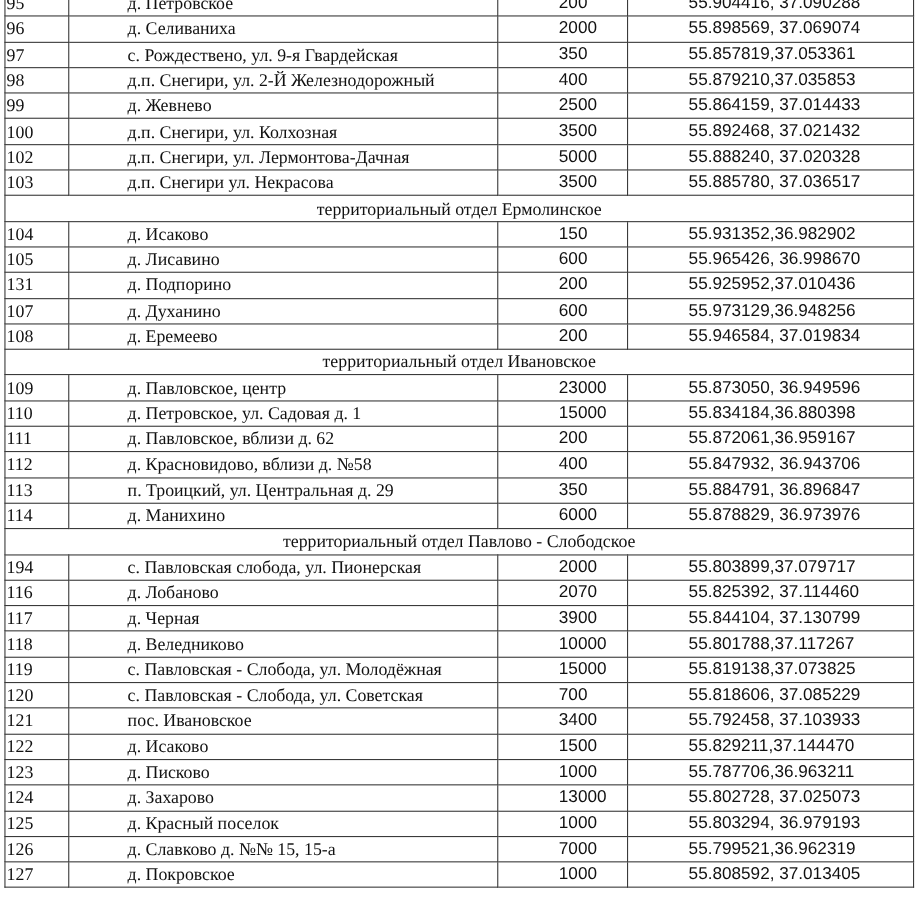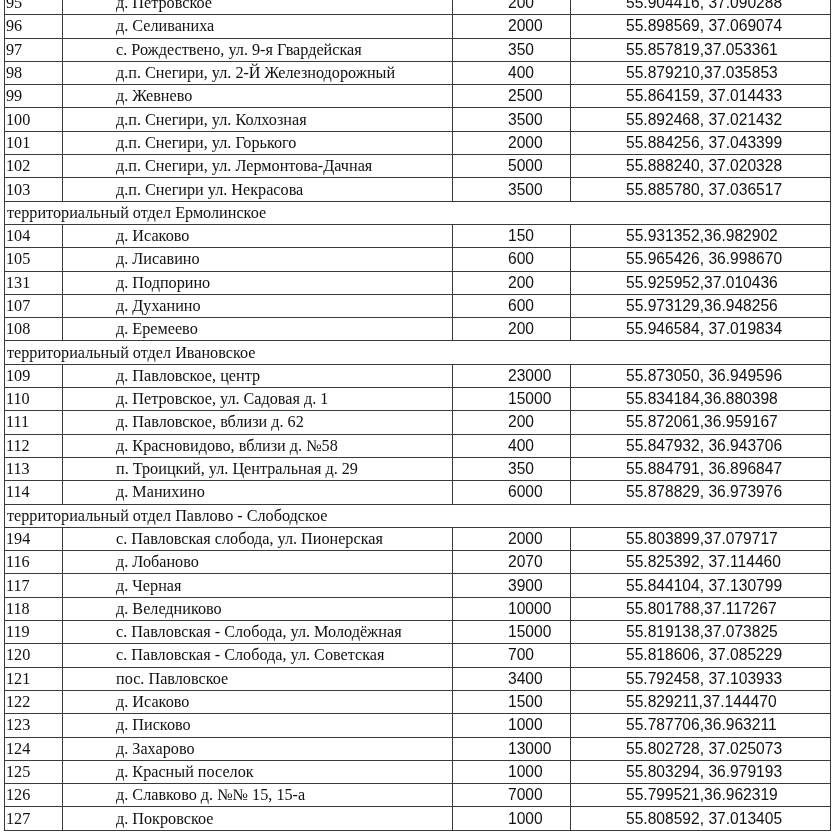--- a/index.html
+++ b/index.html
@@ -39,21 +39,21 @@
   col.c-num { width: 58px; }
   col.c-name { width: 390px; }
   col.c-area { width: 118px; }
   col.c-coord { width: 260px; }
   td.num { padding-left: 1px; }
   td.name { padding-left: 53px; }
   td.area { padding-left: 55px; }
   td.coord { padding-left: 55px; font-family: "Liberation Sans", "DejaVu Sans", sans-serif; font-size: 15.6px; }
   td.area { font-family: "Liberation Sans", "DejaVu Sans", sans-serif; font-size: 15.6px; }
   tr.section td {
-    text-align: left;
+    text-align: center;
   }
 </style>
 </head>
 <body>
 
 <div class="doc">
   <table>
     <colgroup>
       <col class="c-num">
         <col class="c-name">
@@ -91,26 +91,20 @@
           <td class="area">2500</td>
           <td class="coord">55.864159, 37.014433</td>
         </tr>
         <tr>
           <td class="num">100</td>
           <td class="name">д.п. Снегири, ул. Колхозная</td>
           <td class="area">3500</td>
           <td class="coord">55.892468, 37.021432</td>
         </tr>
         <tr>
-          <td class="num">101</td>
-          <td class="name">д.п. Снегири, ул. Горького</td>
-          <td class="area">2000</td>
-          <td class="coord">55.884256, 37.043399</td>
-        </tr>
-        <tr>
           <td class="num">102</td>
           <td class="name">д.п. Снегири, ул. Лермонтова-Дачная</td>
           <td class="area">5000</td>
           <td class="coord">55.888240, 37.020328</td>
         </tr>
         <tr>
           <td class="num">103</td>
           <td class="name">д.п. Снегири ул. Некрасова</td>
           <td class="area">3500</td>
           <td class="coord">55.885780, 37.036517</td>
@@ -221,21 +215,21 @@
           <td class="coord">55.819138,37.073825</td>
         </tr>
         <tr>
           <td class="num">120</td>
           <td class="name">с. Павловская - Слобода, ул. Советская</td>
           <td class="area">700</td>
           <td class="coord">55.818606, 37.085229</td>
         </tr>
         <tr>
           <td class="num">121</td>
-          <td class="name">пос. Павловское</td>
+          <td class="name">пос. Ивановское</td>
           <td class="area">3400</td>
           <td class="coord">55.792458, 37.103933</td>
         </tr>
         <tr>
           <td class="num">122</td>
           <td class="name">д. Исаково</td>
           <td class="area">1500</td>
           <td class="coord">55.829211,37.144470</td>
         </tr>
         <tr>

